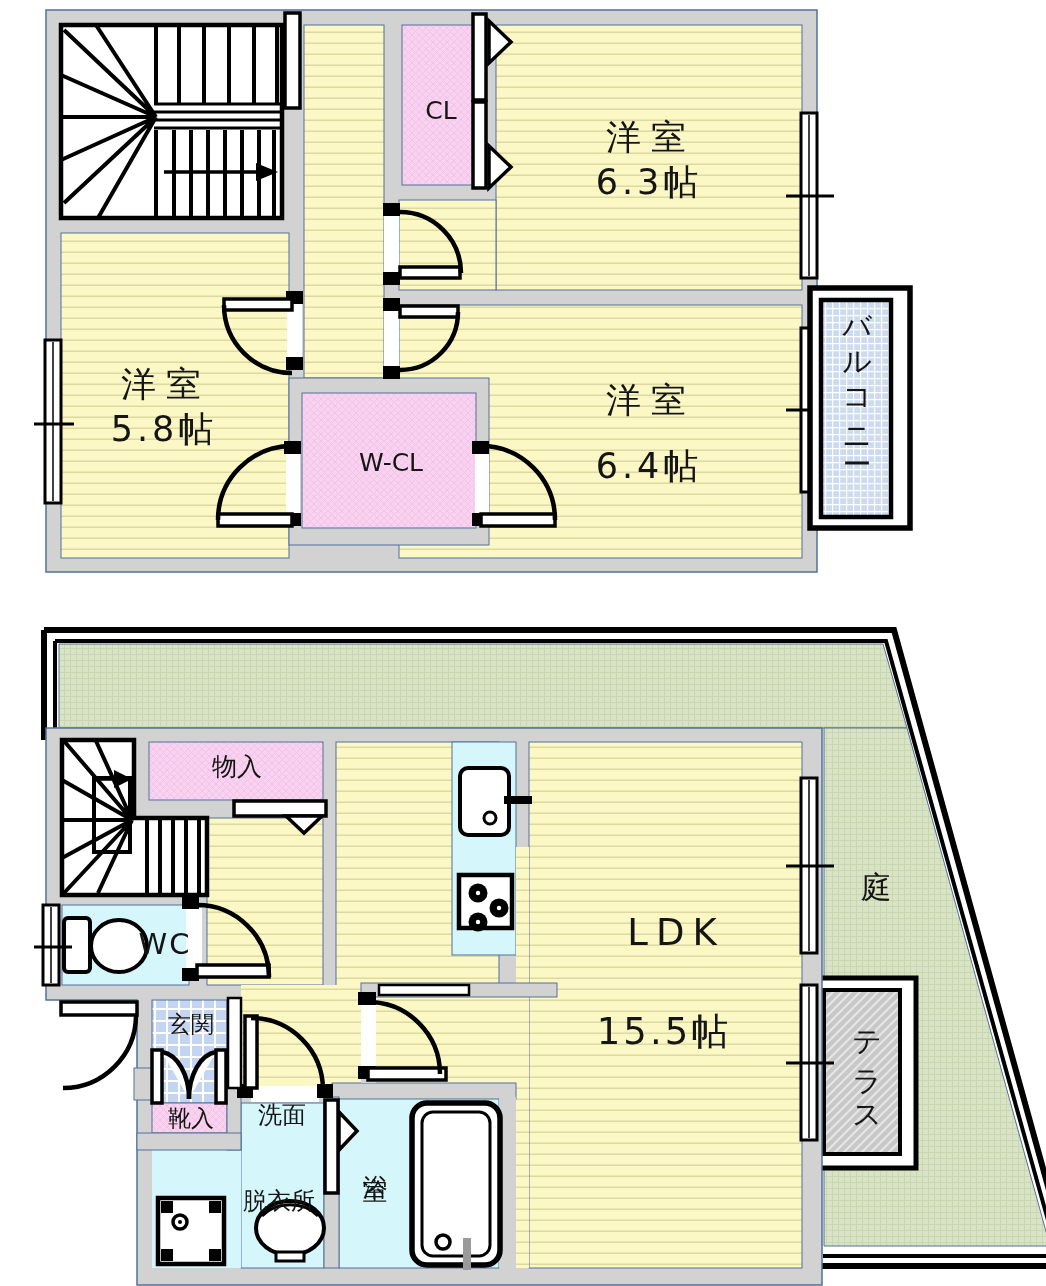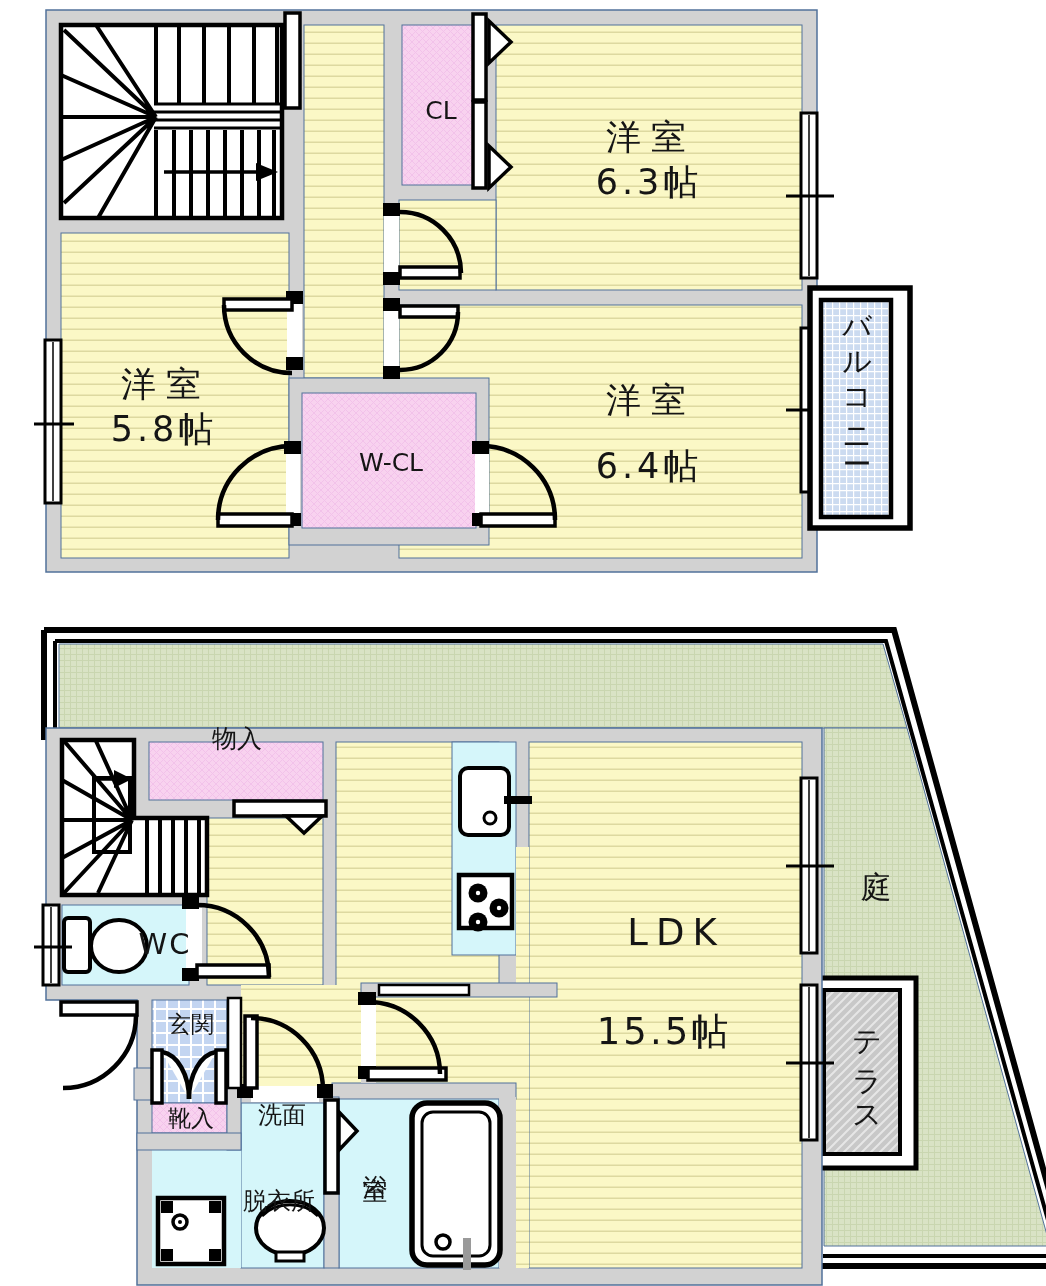--- a/index.html
+++ b/index.html
@@ -287,21 +287,21 @@
 <div class="lbl fs36 ls10" style="left:617px;top:137px;">洋室</div>
 <div class="lbl fs36 ls4" style="left:615px;top:182px;">6.3帖</div>
 <div class="lbl fs36 ls10" style="left:132px;top:384px;">洋室</div>
 <div class="lbl fs36 ls4" style="left:130px;top:429px;">5.8帖</div>
 <div class="lbl fs36 ls10" style="left:617px;top:400px;">洋室</div>
 <div class="lbl fs36 ls4" style="left:615px;top:466px;">6.4帖</div>
 <div class="lbl fs26" style="left:407px;top:110px;">CL</div>
 <div class="lbl fs26" style="left:357px;top:462px;text-align:center;">W-CL</div>
 <div class="vlbl fs30 ls6" style="left:823px;top:293px;">バルコニー</div>
 
-<div class="lbl fs26" style="left:203px;top:738px;">物入</div>
+<div class="lbl fs26" style="left:203px;top:766px;">物入</div>
 <div class="lbl fs28 ls2" style="left:131px;top:944px;">WC</div>
 <div class="lbl fs24" style="left:157px;top:1024px;">玄関</div>
 <div class="lbl fs24" style="left:157px;top:1118px;">靴入</div>
 <div class="lbl fs25" style="left:248px;top:1115px;">洗面</div>
 <div class="lbl fs25" style="left:245px;top:1201px;">脱衣所</div>
 <div class="vlbl fs26 ls2" style="left:341px;top:1155px;">浴室</div>
 <div class="lbl fs38 ls8" style="left:642px;top:932px;">LDK</div>
 <div class="lbl fs38 ls3" style="left:630px;top:1031px;">15.5帖</div>
 <div class="lbl fs32" style="left:842px;top:887px;">庭</div>
 <div class="vlbl fs28 ls4" style="left:833px;top:1012px;">テラス</div>

